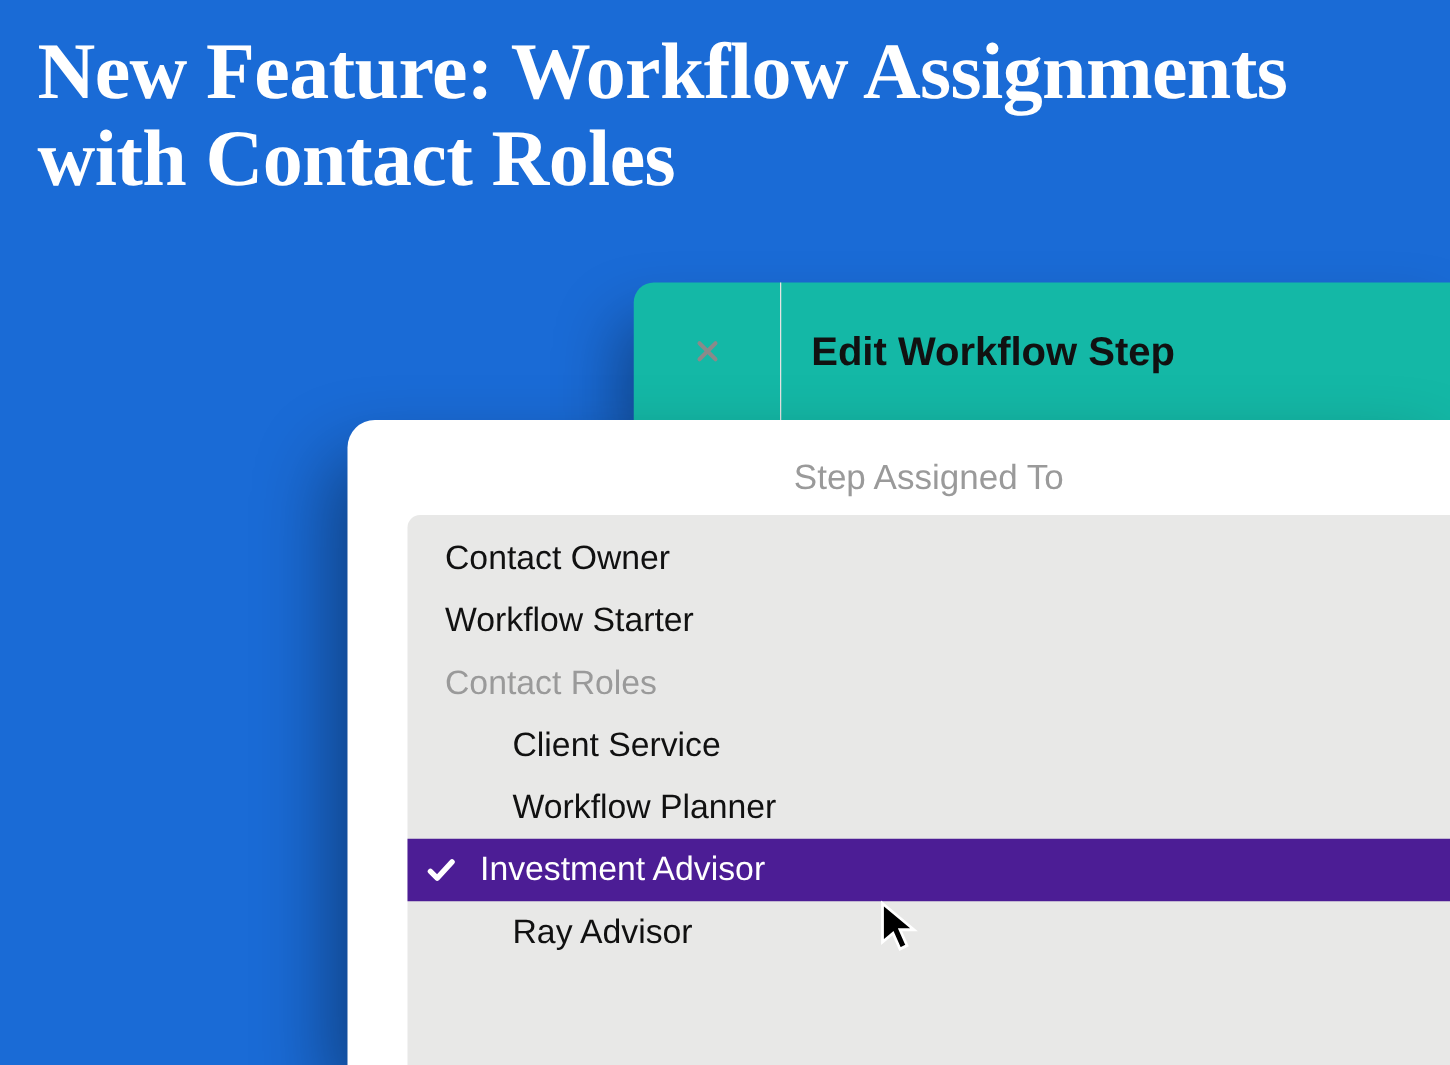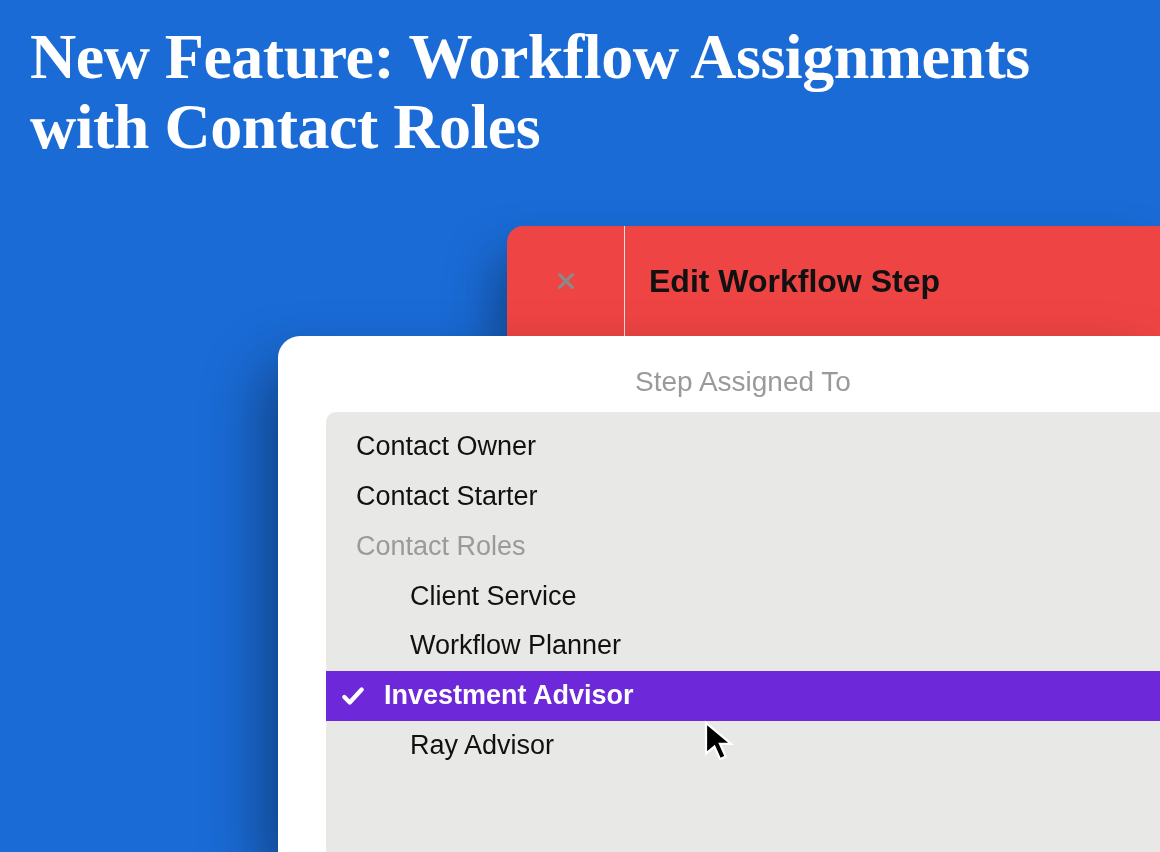--- a/index.html
+++ b/index.html
@@ -18,21 +18,21 @@
     padding: 22px 30px 0 30px;
     max-width: 1100px;
     font-family: Liberation Serif, serif;
   }
   .modal-header {
     position: absolute;
     top: 226px;
     left: 507px;
     right: 0;
     height: 110px;
-    background: #ef4444;
+    background: #14b8a6;
     border-radius: 16px 0 0 0;
     box-shadow: -12px 30px 50px rgba(0,0,0,0.35);
     display: flex;
     align-items: center;
     z-index: 1;
   }
   .close-cell {
     width: 118px;
     height: 100%;
     display: flex;
@@ -87,25 +87,24 @@
     cursor: default;
   }
   .opt.group {
     color: #9a9a9a;
     padding-left: 30px;
   }
   .opt.top {
     padding-left: 30px;
   }
   .opt.selected {
-    background: #6d28d9;
+    background: #4c1d95;
     color: #ffffff;
     position: relative;
     padding-left: 58px;
-    font-weight: bold;
   }
   .opt.selected .check {
     position: absolute;
     left: 14px;
     top: 50%;
     transform: translateY(-50%);
     width: 26px;
     height: 26px;
     stroke: #ffffff;
     stroke-width: 4;
@@ -135,21 +134,21 @@
       <line x1="19" y1="5" x2="5" y2="19"></line>
     </svg>
   </div>
   <div class="modal-title">Edit Workflow Step</div>
 </div>
 
 <div class="dropdown-card">
   <div class="field-label">Step Assigned To</div>
   <div class="dropdown-list">
     <div class="opt top">Contact Owner</div>
-    <div class="opt top">Contact Starter</div>
+    <div class="opt top">Workflow Starter</div>
     <div class="opt group">Contact Roles</div>
     <div class="opt">Client Service</div>
     <div class="opt">Workflow Planner</div>
     <div class="opt selected">
       <svg class="check" viewBox="0 0 24 24">
         <polyline points="4 13 9 18 20 6"></polyline>
       </svg>
       <span>Investment Advisor</span>
     </div>
     <div class="opt">Ray Advisor</div>

